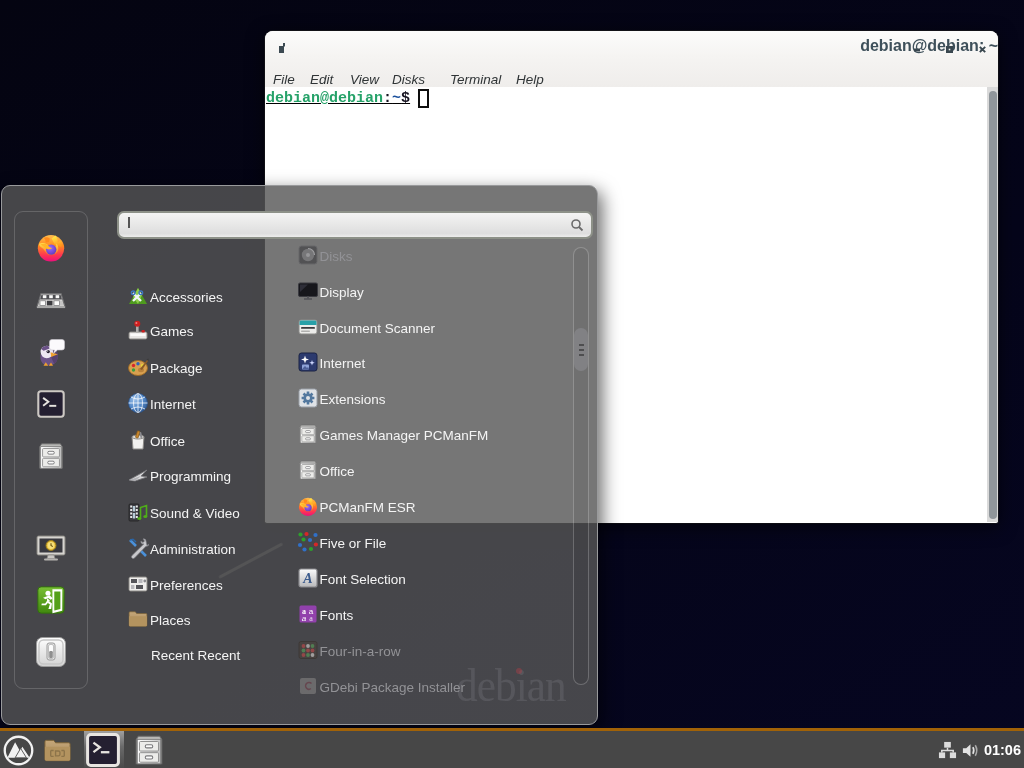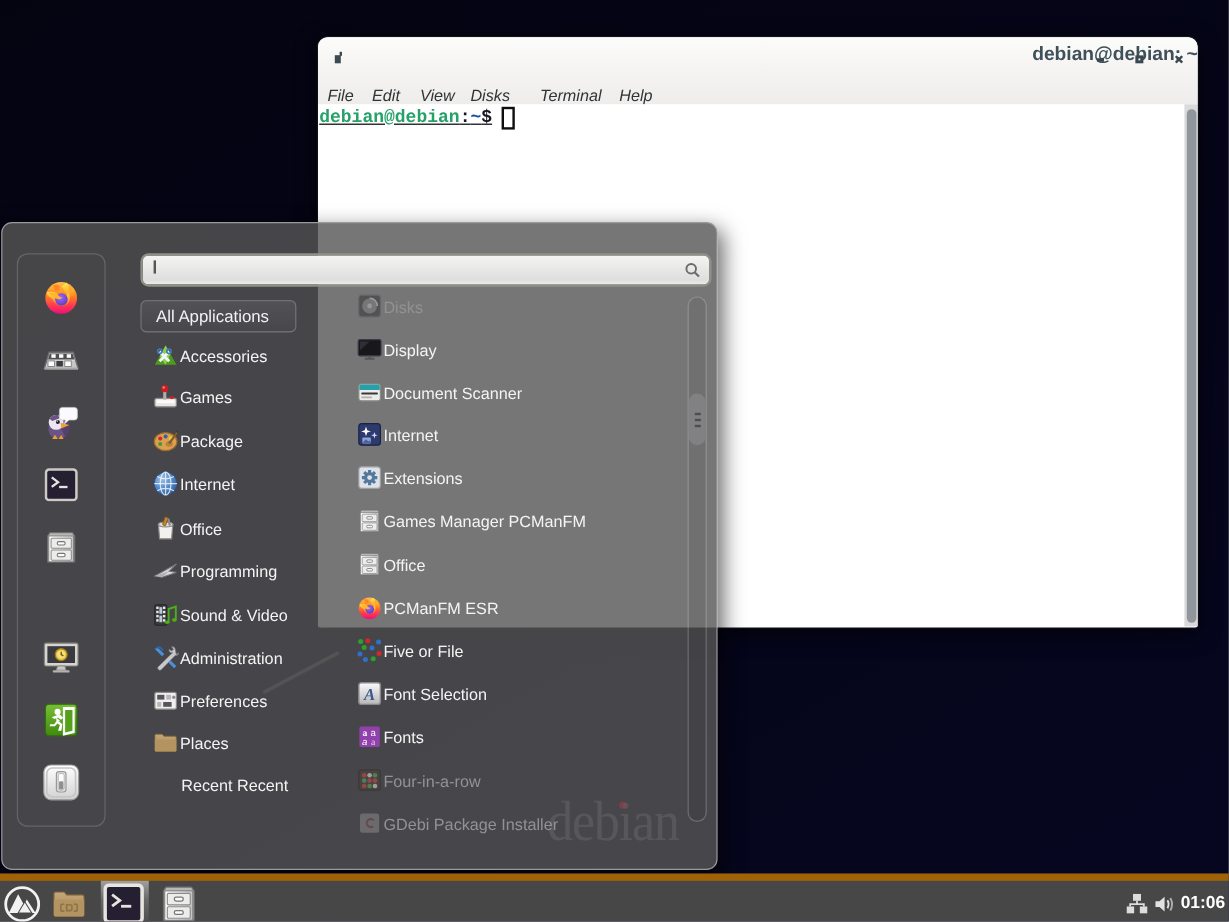--- a/index.html
+++ b/index.html
@@ -56,21 +56,21 @@
 #wmark{position:absolute;left:454px;top:476px;font-family:"Liberation Serif",serif;
 font-size:47px;line-height:47px;color:rgba(238,238,248,0.10);letter-spacing:-1px;
 transform:scaleX(0.92);transform-origin:left;}
 #wdot{position:absolute;left:514px;top:482px;width:6px;height:6px;border-radius:50%;
 background:rgba(170,62,72,0.48);}
 #streak{position:absolute;left:217px;top:390px;width:72px;height:3px;border-radius:2px;
 background:rgba(205,205,185,0.10);transform:rotate(-28deg);
 transform-origin:left center;filter:blur(0.6px);}
 
 #panel{position:absolute;left:0;top:728px;width:1024px;height:40px;background:#474747;
-border-top:6px solid #a16207;box-sizing:border-box;}
+border-top:3px solid #a16207;box-sizing:border-box;}
 #termbtn{position:absolute;left:84px;top:0;width:40px;height:39px;
 background:linear-gradient(180deg,#a0a0a0 0%,#6a6a6a 40%,#474747 100%);}
 #clock{position:absolute;right:3px;top:0;height:39px;line-height:39px;
 font-size:14.5px;font-weight:bold;color:#fff;}
 .pic{position:absolute;font-size:0;}
 </style></head>
 <body>
 
 <div id="term">
 <div id="thead">
@@ -221,21 +221,20 @@
 <rect x="14.2" y="15" width="3.6" height="7" rx="1.2" fill="#8f8f8f"></rect>
 </svg></div>
 </div>
 <div id="search">
       <div id="scursor"></div>
 <svg style="position:absolute;right:7px;top:5px" width="14" height="14" viewBox="0 0 14 14">
         <circle cx="6" cy="6" r="4" fill="none" stroke="#6b6b6b" stroke-width="1.6"></circle>
         <path d="M9 9 L12.5 12.5" stroke="#6b6b6b" stroke-width="1.8"></path>
       </svg>
 </div>
-<div id="allapps">All Applications</div>
 
 <div class="row cat" style="top:99px">
       <span class="ic"><svg width="22" height="22" viewBox="0 0 22 22">
 <path d="M2 19 L11 3 L20 19 Z" fill="#4e9a1e"></path>
 <path d="M11 3 L15 10 L11 19 L6 12 Z" fill="#8fce4e"></path>
 <path d="M6 8 L14 16 M14 8 L6 16" stroke="#f2f6fa" stroke-width="2.4"></path>
 <circle cx="6.2" cy="7.8" r="1.8" fill="none" stroke="#3f78c0" stroke-width="1.4"></circle>
 <circle cx="13.8" cy="7.8" r="1.8" fill="none" stroke="#3f78c0" stroke-width="1.4"></circle>
 </svg></span>
       <span class="t">Accessories</span>

